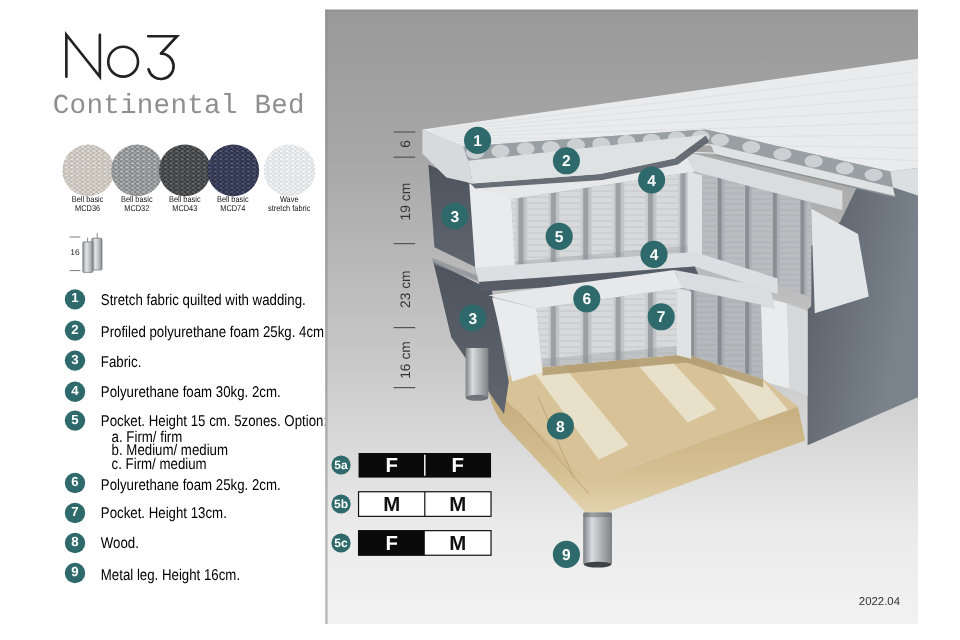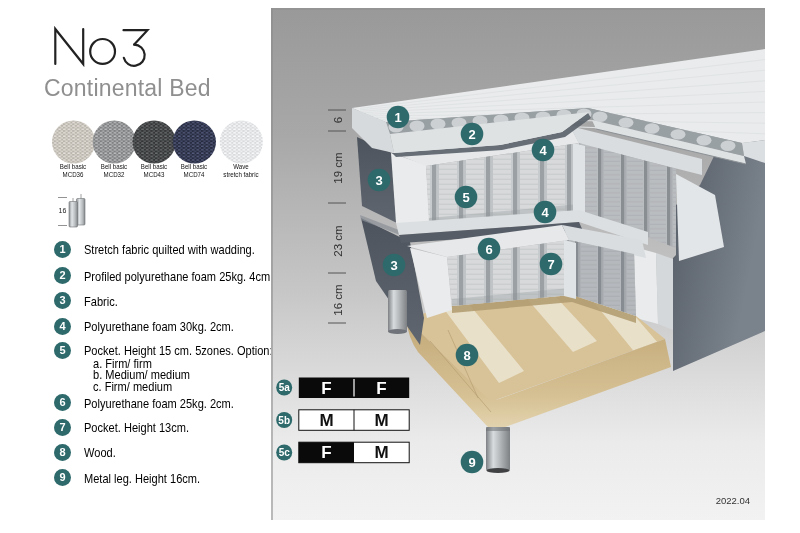--- a/index.html
+++ b/index.html
@@ -14,21 +14,21 @@
 <body>
 
 <svg class="abs" style="left:0;top:0;" width="270" height="110" viewBox="0 0 270 110">
   <g stroke="#222" stroke-width="2.2" fill="none" stroke-linecap="round">
     <path d="M55.3,64 L55.3,29 L83.2,64 L83.2,29"></path>
     <circle cx="102.6" cy="51.4" r="12.4"></circle>
     <path d="M123.5,30.2 L147.5,30.2 L134.2,44.6"></path>
     <path d="M134.2,44.6 a10.6,10.6 0 1 1 -10.4,13.2"></path>
   </g>
 </svg>
-<div class="abs sub" style="left:44px;top:75px;">Continental Bed</div>
+<div class="abs sub" style="left:44px;top:75px;font-family:Liberation Mono, monospace;">Continental Bed</div>
 
 <svg class="abs" style="left:40px;top:108px;" width="230" height="80" viewBox="0 0 230 80">
   <defs>
     <pattern id="w1" width="4.6" height="3.4" patternUnits="userSpaceOnUse">
       <rect width="4.6" height="3.4" fill="#b9b4ac"></rect>
       <ellipse cx="1.3" cy="0.95" rx="1.7" ry="0.8" fill="#e7e3dc"></ellipse>
       <ellipse cx="3.6" cy="2.65" rx="1.7" ry="0.8" fill="#dcd7cf"></ellipse>
     </pattern>
     <pattern id="w2" width="4.6" height="3.4" patternUnits="userSpaceOnUse">
       <rect width="4.6" height="3.4" fill="#7e7f80"></rect>

